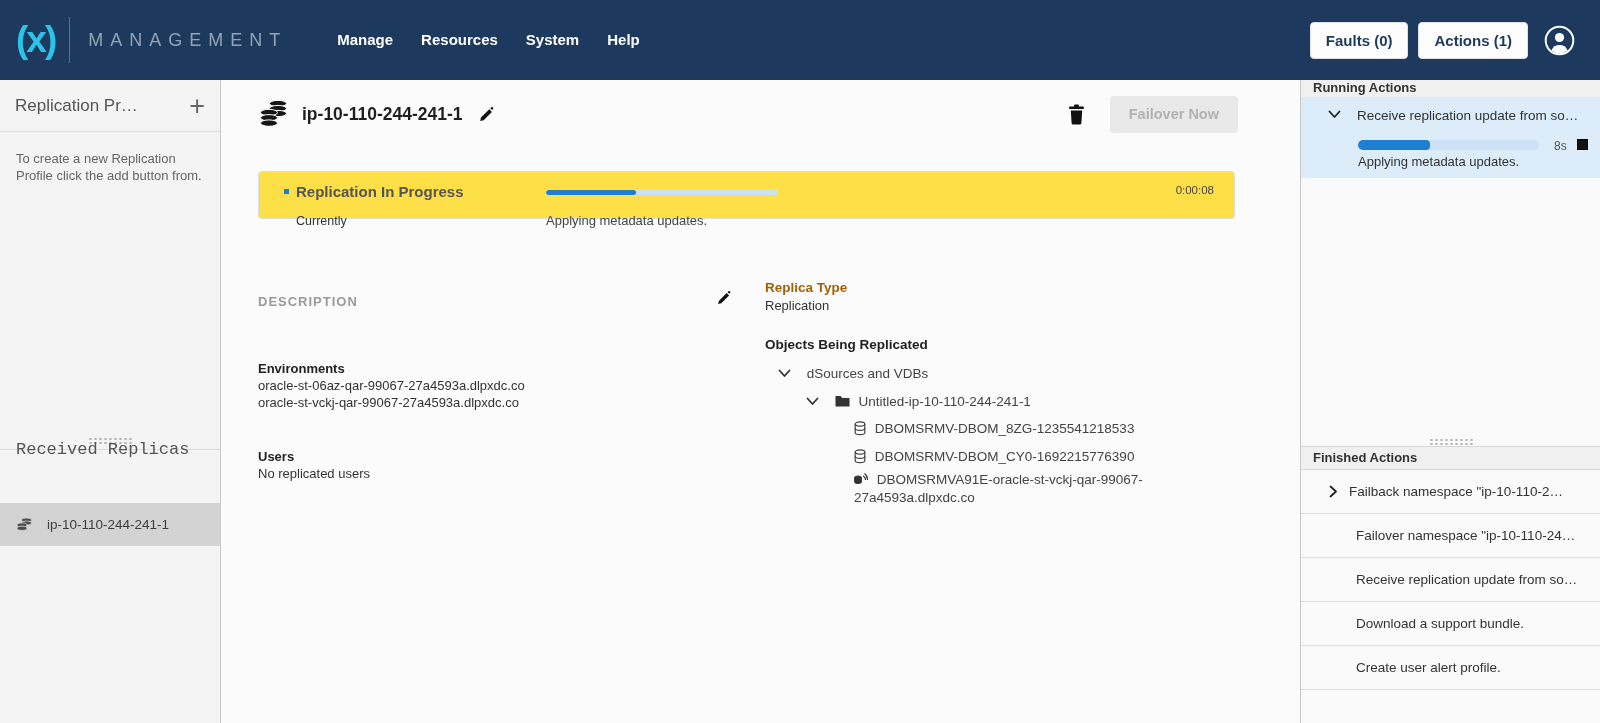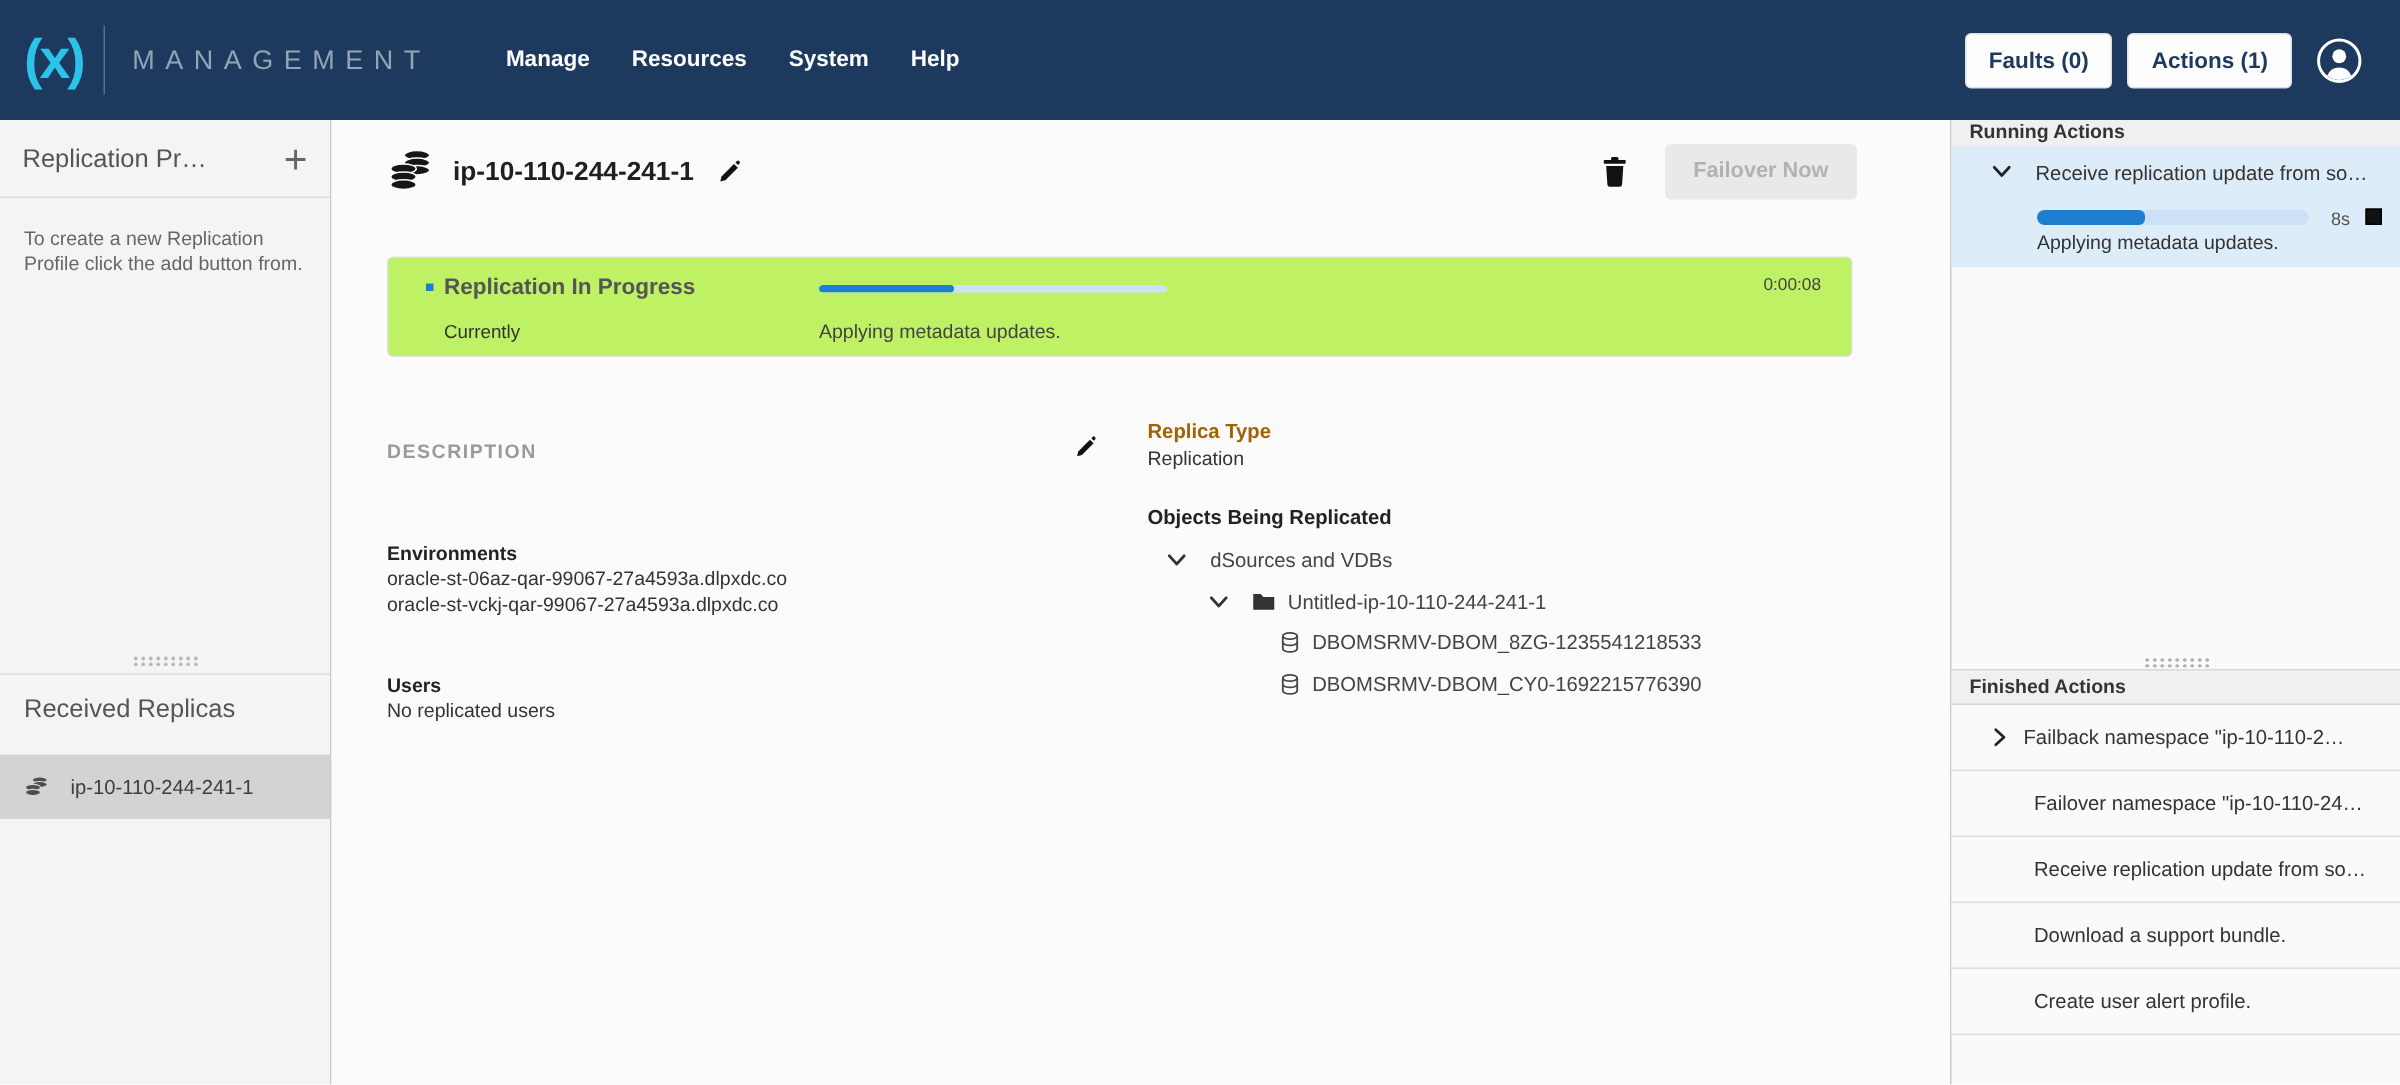--- a/index.html
+++ b/index.html
@@ -36,40 +36,40 @@
   .sb-title { flex:1; font-size:17px; color:#555; }
   .sb-plus { font-size:27px; font-weight:300; color:#666; line-height:24px; cursor:pointer; }
   .sb-hint { position:absolute; top:70px; left:16px; right:12px; font-size:13px;
     color:#666; line-height:17px; }
   .dots { width:44px; height:7px;
     background-image:radial-gradient(circle, #b3b3b3 1px, transparent 1.3px);
     background-size:5px 4px; }
   .sb-dots { position:absolute; top:357px; left:0; right:0; display:flex;
     justify-content:center; cursor:row-resize; }
   .sb-sep { position:absolute; top:369px; left:0; right:0; height:1px; background:#dcdcdc; }
-  .sb-received-header { position:absolute; top:383px; left:16px; font-size:17px; color:#555; }
+  .sb-received-header { position:absolute; top:360px; left:16px; font-size:17px; color:#555;font-family:Liberation Mono, monospace; }
   .sb-item { position:absolute; top:423px; left:0; right:0; height:43px;
     background:#d3d3d3; display:flex; align-items:center; padding:0 16px; cursor:pointer; }
   .sb-item-label { margin-left:14px; font-size:13.5px; color:#3d3d3d; }
 
   
   .main { position:relative; flex:1; background:#fbfbfb; }
   .m-title-row { position:absolute; top:15px; left:38px; right:62px; height:38px;
     display:flex; align-items:center; }
   .m-title { margin-left:13px; font-size:17.5px; font-weight:bold; color:#1f1f1f; }
   .icon-btn { cursor:pointer; display:inline-flex; align-items:center; }
   .m-title-pencil { margin-left:15px; }
   .m-spacer { flex:1; }
   .m-trash { margin-right:24px; }
   .btn-disabled { background:#e9e9e9; color:#b2b2b2; border:none; border-radius:4px;
     height:37px; padding:0 19px; font-size:14.5px; font-weight:bold;
     font-family:"Liberation Sans", sans-serif; }
 
-  .m-card { position:absolute; top:91px; left:37px; width:977px; height:67px;
-    background:#bef264; border:1px solid #ddd; border-radius:4px; }
+  .m-card { position:absolute; top:91px; left:37px; width:977px; height:48px;
+    background:#fde047; border:1px solid #ddd; border-radius:4px; }
   .m-card-bullet { position:absolute; left:25px; top:17px; width:5px; height:5px;
     background:#1e7fd0; }
   .m-card-status { position:absolute; left:37px; top:11px; font-size:15px;
     font-weight:bold; color:#555; }
   .bar { background:#cde1f6; border-radius:4px; overflow:hidden; }
   .bar-fill { height:100%; background:#1e7fd0; border-radius:4px; }
   .m-card-bar { position:absolute; left:287px; top:18px; width:232px; height:5px; }
   .m-card-elapsed { position:absolute; right:20px; top:12px; font-size:11.5px; color:#444; }
   .m-card-currently { position:absolute; left:37px; top:42px; font-size:12.5px;
     font-weight:normal; color:#333; }
@@ -274,20 +274,33 @@
         <svg class="tree-ic" width="12" height="15" viewBox="0 0 12 15">
           <g fill="none" stroke="#444" stroke-width="1.2">
             <ellipse cx="6" cy="3" rx="4.8" ry="2.1"></ellipse>
             <path d="M1.2 3 v8.5 a4.8 2.1 0 0 0 9.6 0 v-8.5"></path>
             <path d="M1.2 7.2 a4.8 2.1 0 0 0 9.6 0"></path>
           </g>
         </svg>
         <span class="tree-text">DBOMSRMV-DBOM_CY0-1692215776390</span>
       </div>
 
+      <div class="tree-row" style="top:390px; left:633px; width:295px; line-height:17px;">
+        <svg class="tree-ic" width="14" height="13" viewBox="0 0 14 13">
+          <g fill="#333" stroke="#333">
+            <ellipse cx="4" cy="4.5" rx="3.4" ry="1.5"></ellipse>
+            <path d="M0.6 4.5 v4.5 a3.4 1.5 0 0 0 6.8 0 v-4.5 z"></path>
+          </g>
+          <g fill="none" stroke="#333" stroke-width="1.2" stroke-linecap="round">
+            <path d="M9.5 3.2 a4.2 4.2 0 0 1 2 3.3"></path>
+            <path d="M10.8 0.8 a7 7 0 0 1 2.6 5.6"></path>
+          </g>
+        </svg>
+        <span class="tree-text">DBOMSRMVA91E-oracle-st-vckj-qar-99067-27a4593a.dlpxdc.co</span>
+      </div>
 
     </div>
 
     <div class="apanel">
       <div class="ap-header">Running Actions</div>
 
       <div class="ra-item">
         <svg class="ra-chev chev" width="13" height="9" viewBox="0 0 13 9">
           <polyline points="1.5,1.5 6.5,7 11.5,1.5" fill="none" stroke="#222" stroke-width="1.8" stroke-linecap="round" stroke-linejoin="round"></polyline>
         </svg>

